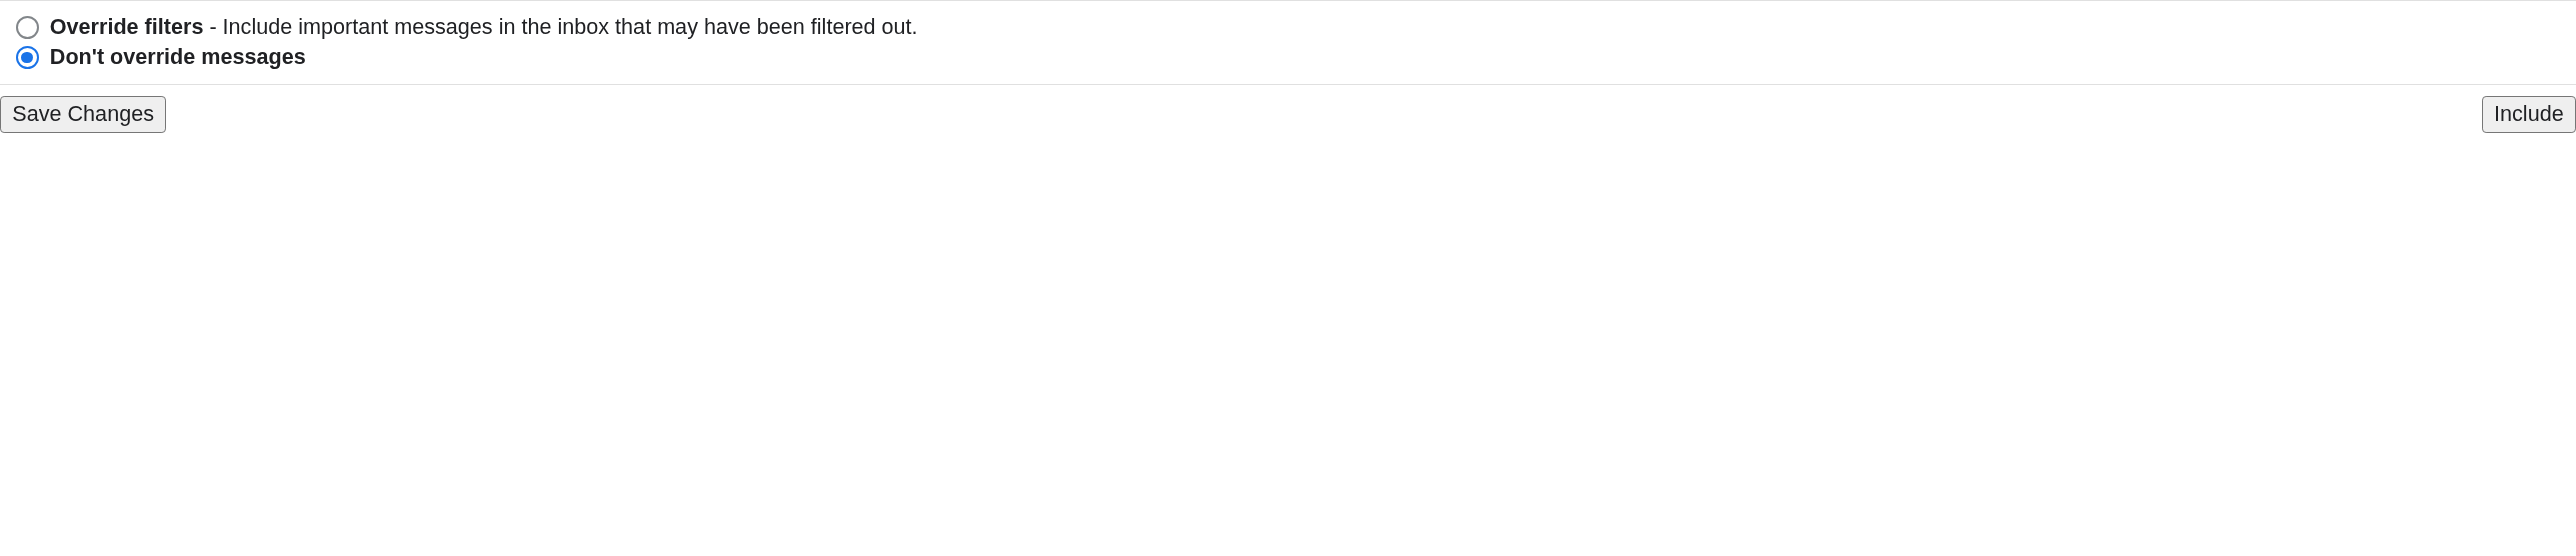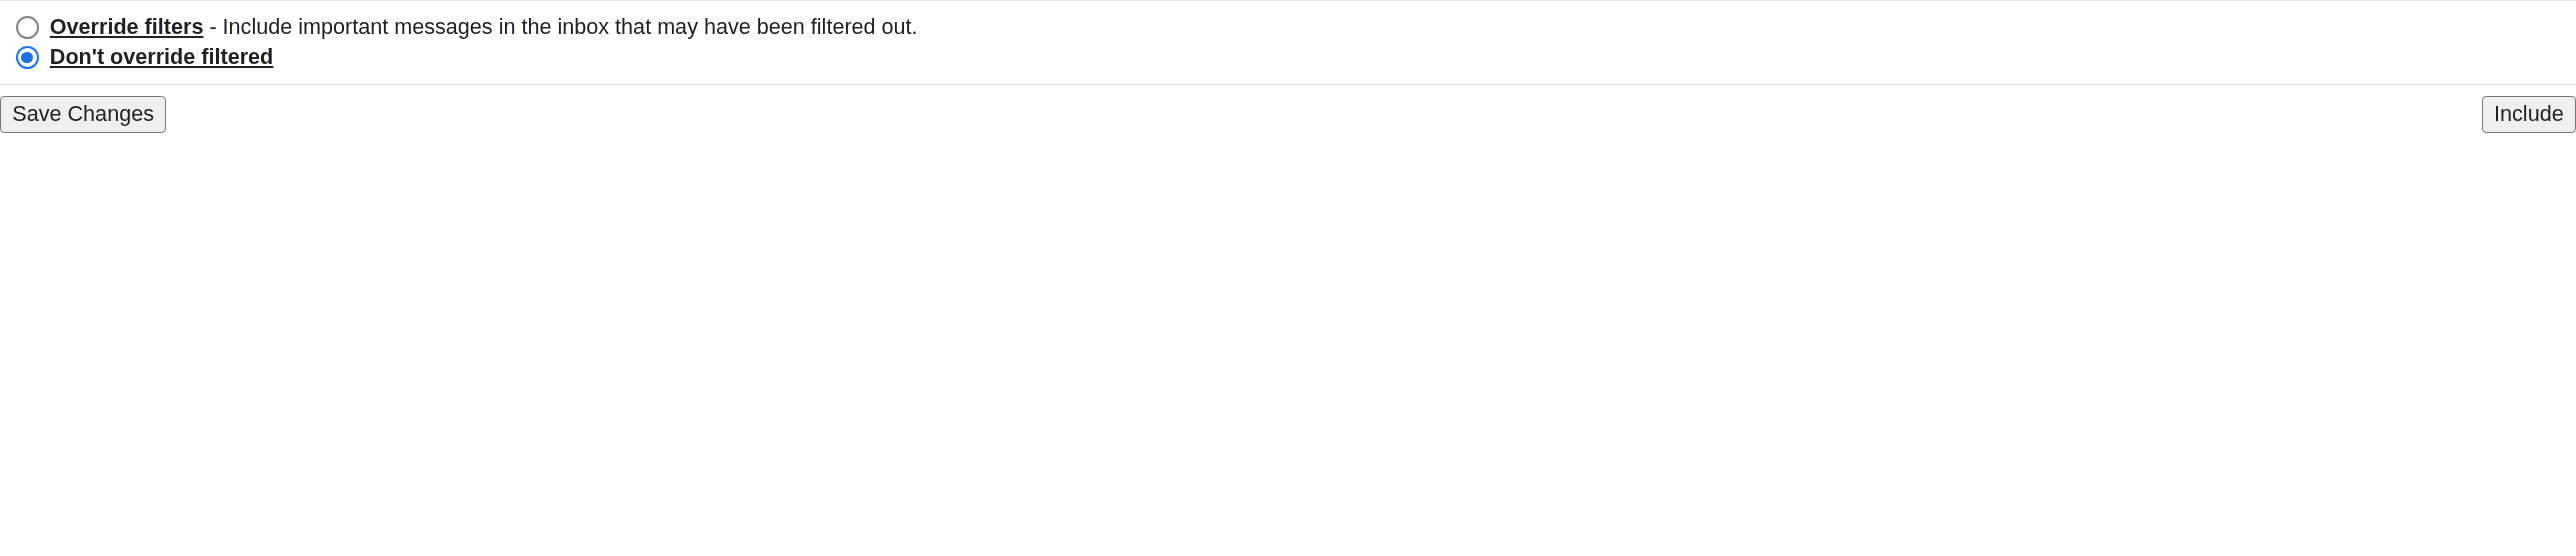--- a/index.html
+++ b/index.html
@@ -49,21 +49,20 @@
     width: 11.3px;
     height: 11.3px;
     border-radius: 50%;
     background: #1a73e8;
   }
   .radio-label {
     display: inline;
   }
   .radio-label-bold {
     font-weight: 700;
-    text-decoration: underline;
   }
   .radio-label-desc {
     font-weight: 400;
     color: #202124;
   }
   .button-row {
     display: flex;
     justify-content: space-between;
     gap: 14.4px;
     padding: 11.3px 0 11.3px 0;
@@ -89,21 +88,21 @@
     <span class="radio-label">
       <span class="radio-label-bold">Override filters</span><span class="radio-label-desc"> - Include important messages in the inbox that may have been filtered out.</span>
     </span>
   </div>
 
   <div class="radio-row">
     <span class="radio-outer radio-selected">
       <span class="radio-selected-inner"></span>
     </span>
     <span class="radio-label">
-      <span class="radio-label-bold">Don't override filtered</span><span class="radio-label-desc"></span>
+      <span class="radio-label-bold">Don't override messages</span><span class="radio-label-desc"></span>
     </span>
   </div>
 
 </div>
 
 <div class="button-row">
   <button class="btn">Save Changes</button>
   <button class="btn">Include</button>
 </div>
 

